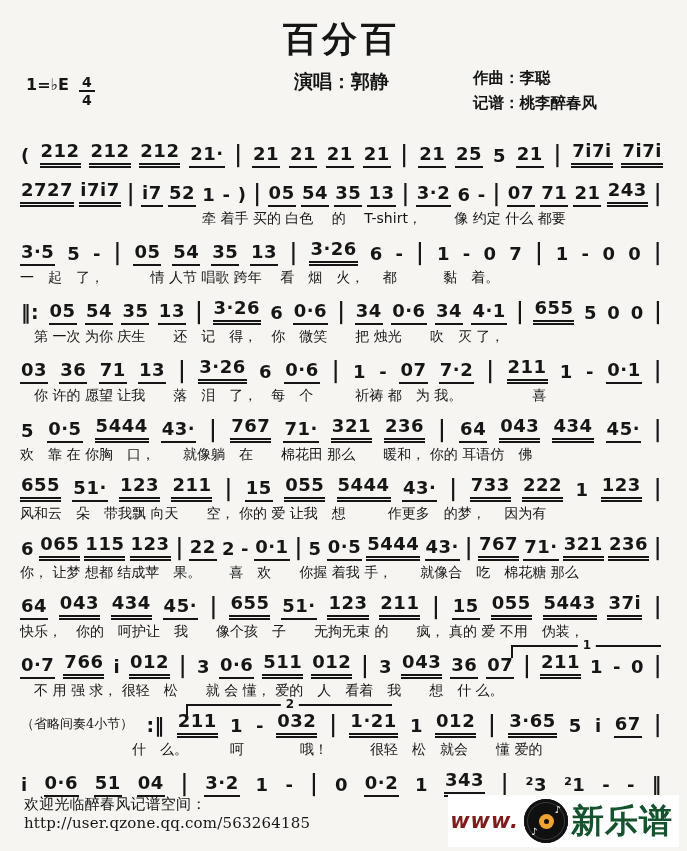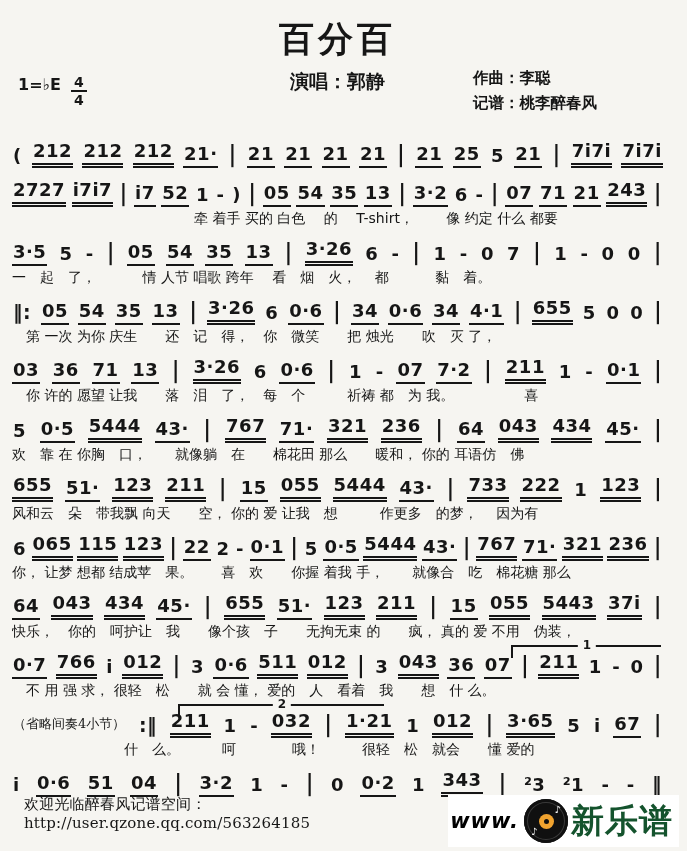--- a/index.html
+++ b/index.html
@@ -1,19 +1,19 @@
 <!DOCTYPE html>
 <html><head>
 <meta charset="utf-8">
 <style>
   html,body{margin:0;padding:0;background:#f6f5f1;}
   .page{
     width:687px;height:851px;box-sizing:border-box;
     background:#f6f5f1;color:#161616;position:relative;overflow:hidden;
-    padding:6px 24px 0 12px;
+    padding:6px 24px 0 20px;
     font-family:"DejaVu Sans", sans-serif;
   }
   
   .title{
     text-align:center;font-size:35px;font-weight:900;letter-spacing:4px;
     margin:10px 0 0 0;font-family:"DejaVu Serif", serif;
   }
   .meta{position:relative;height:72px;margin-top:2px;}
   .keysig{position:absolute;left:6px;top:10px;font-size:16px;font-weight:bold;display:flex;gap:10px;}
   .frac{display:inline-flex;flex-direction:column;align-items:center;line-height:1;font-size:14px;font-weight:bold;}
@@ -41,21 +41,21 @@
   .volta{position:absolute;top:-7px;height:11px;border-top:2px solid #161616;border-left:2px solid #161616;}
   .v-right{right:2px;width:148px;}
   .v-left{left:166px;width:204px;}
   .volta-label{position:absolute;top:-8px;left:50%;transform:translateX(-50%);
     background:#f6f5f1;padding:0 5px;font-size:12px;font-weight:bold;line-height:1;}
   
   .footer{position:absolute;left:24px;right:8px;bottom:4px;height:52px;
     display:flex;justify-content:space-between;}
   .site-note{font-size:15px;font-family:"DejaVu Serif", serif;letter-spacing:0.2px;}
   .brand{display:flex;align-items:center;gap:3px;background:#ffffff;padding:2px 6px 2px 2px;}
-  .www{font-style:italic;font-weight:bold;font-size:21px;color:#000000;letter-spacing:1px;margin-right:2px;}
+  .www{font-style:italic;font-weight:bold;font-size:21px;color:#7f1d1d;letter-spacing:1px;margin-right:2px;}
   .record{width:44px;height:44px;border-radius:50%;background:#101010;position:relative;
     display:flex;align-items:center;justify-content:center;flex:0 0 auto;
     box-shadow:inset 0 0 0 3px #101010, inset 0 0 0 4px #3a3a3a;}
   .record-label{width:15px;height:15px;border-radius:50%;background:#f0a32f;
     display:flex;align-items:center;justify-content:center;}
   .record-hole{width:5px;height:5px;border-radius:50%;background:#101010;}
   .note-glyph{position:absolute;color:#ffffff;font-size:10px;line-height:1;}
   .note-glyph.n1{top:6px;right:7px;}
   .note-glyph.n2{bottom:6px;left:7px;}
   .logo-text{font-size:33px;font-weight:900;letter-spacing:1px;color:#14532d;white-space:nowrap;font-family:Liberation Serif, serif;}

